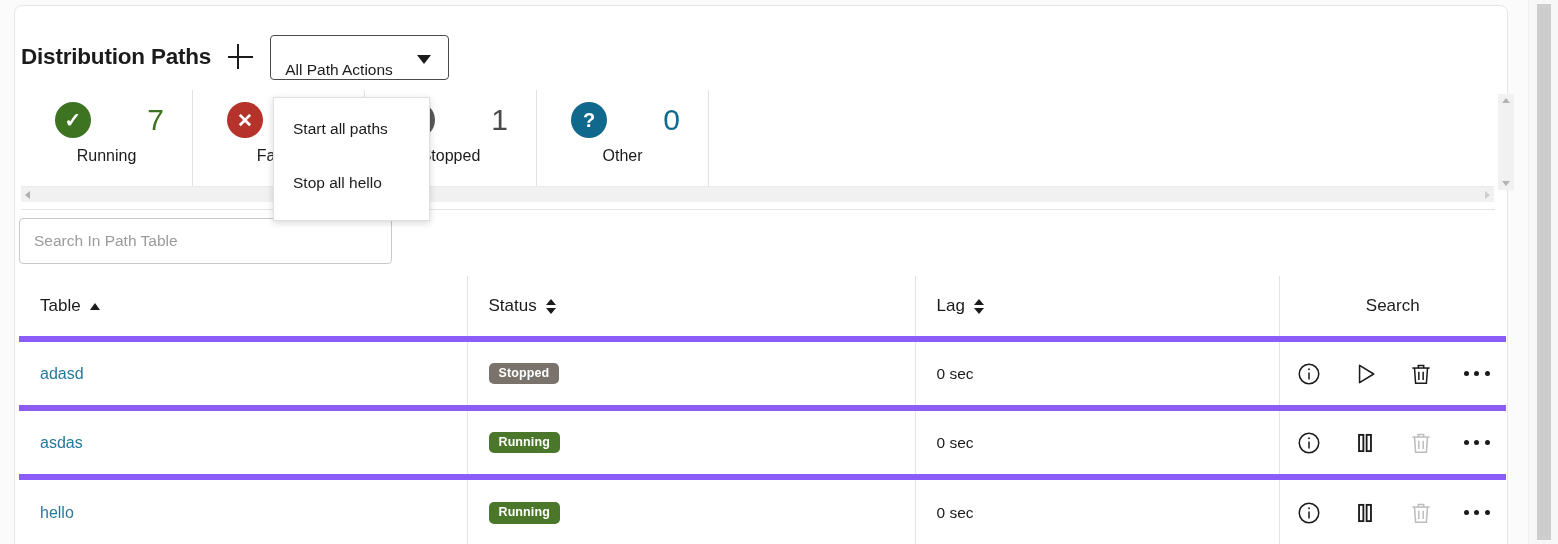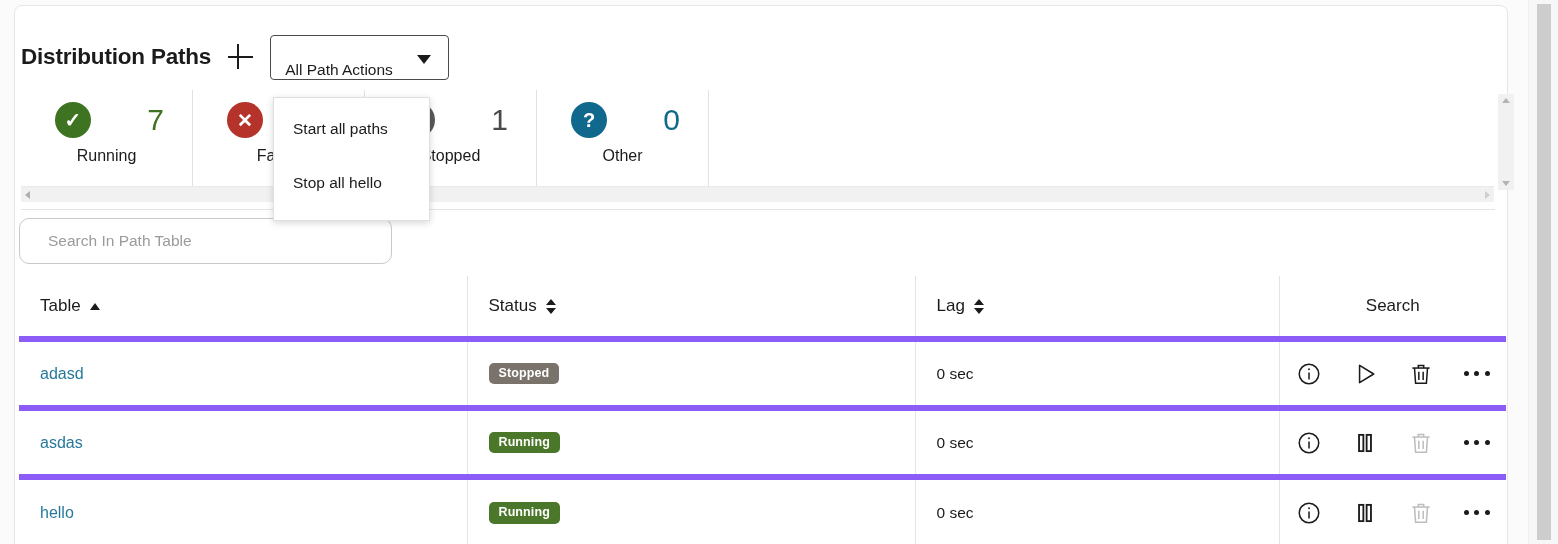--- a/index.html
+++ b/index.html
@@ -196,23 +196,23 @@
     border-right: 4px solid transparent;
     border-top: 5px solid #b4b4b4;
   }
 
   
   .search-box {
     position: absolute;
     left: 4px; top: 212px;
     width: 373px; height: 46px;
     border: 1px solid #c9c9c9;
-    border-radius: 10px;
+    border-radius: 4px;
     background: #fff;
-    padding: 0 28px;
+    padding: 0 14px;
     font-size: 15.5px;
     color: #1b1b1b;
     font-family: "Liberation Sans", sans-serif;
     outline: none;
   }
   .search-box::placeholder { color: #9b9b9b; }
 
   
   .tbl {
     position: absolute;

